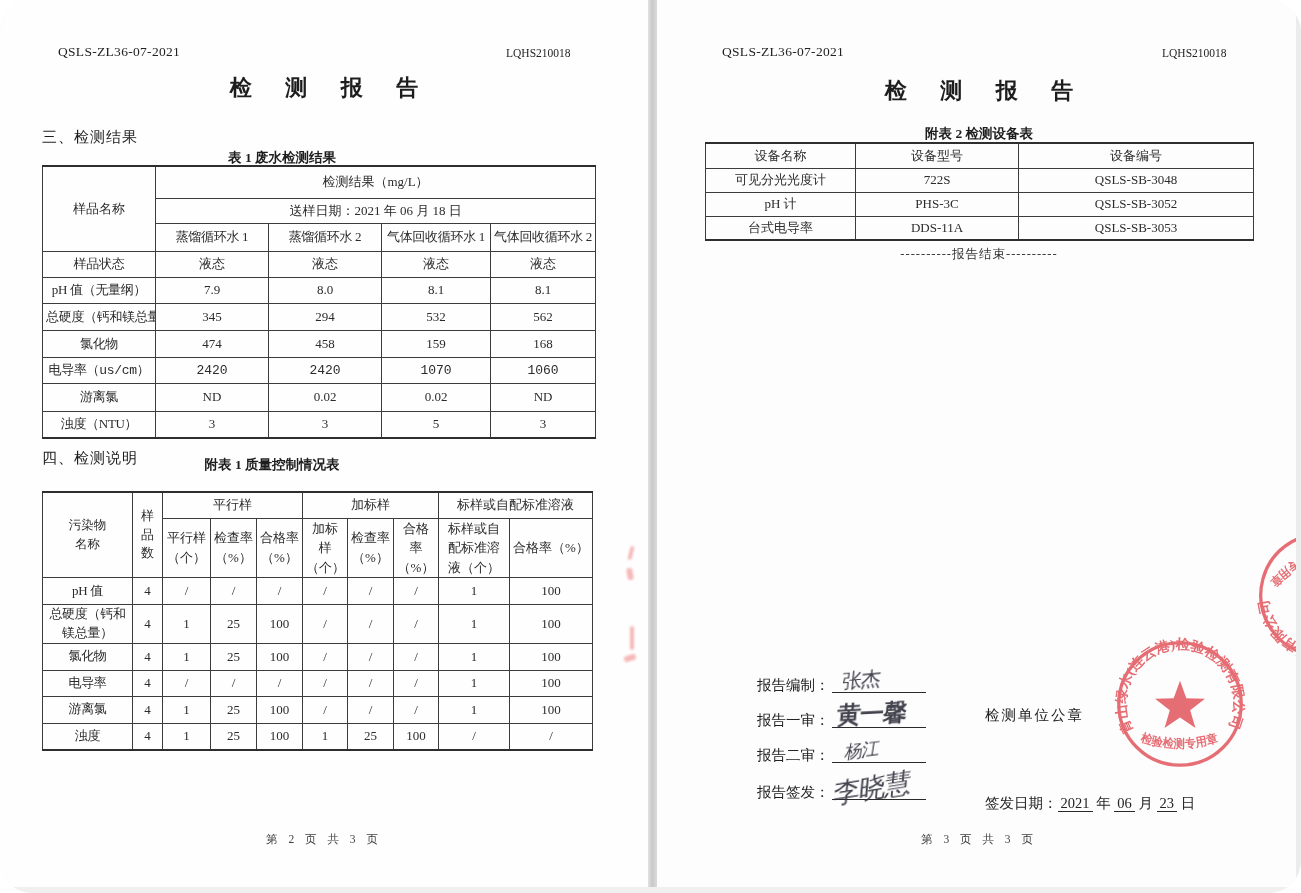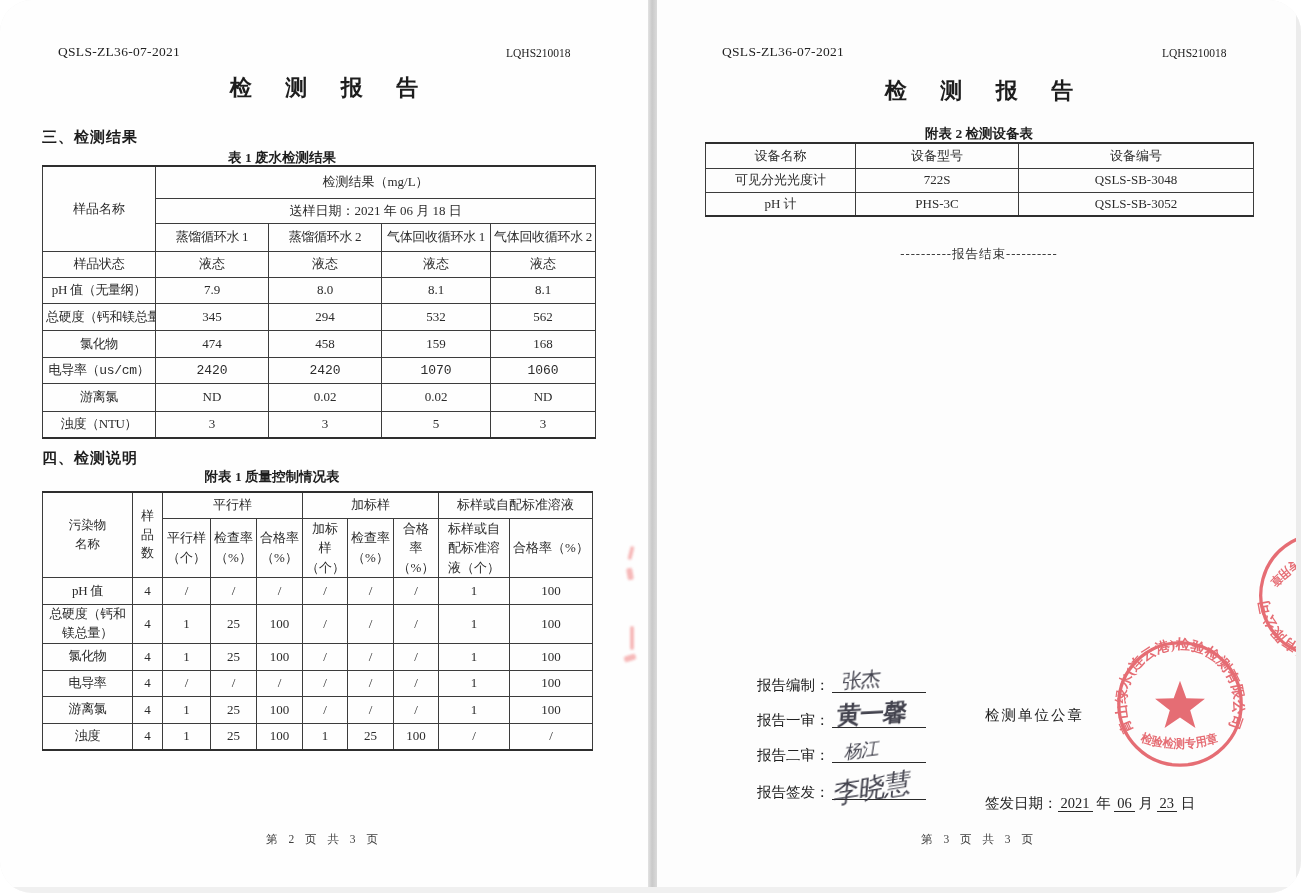--- a/index.html
+++ b/index.html
@@ -10,21 +10,21 @@
   .page-right{left:657px;width:644px;}
   .divider{position:absolute;left:648px;top:0;width:9px;height:893px;
     background:linear-gradient(90deg,#e3e3e3,#c9c9c9 45%,#dadada);}
   .edge-right{position:absolute;right:0;top:0;width:5px;height:893px;background:#ececec;}
   .edge-bottom{position:absolute;left:0;bottom:0;width:1301px;height:6px;background:#f0f0f0;}
 
   .doc-code{position:absolute;font-size:13.5px;letter-spacing:.3px;color:#222;}
   .report-no{position:absolute;font-size:11.5px;color:#222;}
   .page-title{position:absolute;left:0;width:100%;text-align:center;font-size:22px;
     font-weight:bold;letter-spacing:14px;color:#1d1d1d;text-indent:14px;}
-  .sec-heading{position:absolute;font-size:15px;font-weight:bold;color:#1d1d1d;letter-spacing:1px;}
+  .sec-heading{position:absolute;font-size:15px;font-weight:normal;color:#1d1d1d;letter-spacing:1px;}
   .tbl-caption{position:absolute;text-align:center;font-size:13.5px;font-weight:bold;color:#1d1d1d;}
 
   table.doc{position:absolute;border-collapse:collapse;table-layout:fixed;background:transparent;}
   table.doc th,table.doc td{border:1px solid #3c3c3c;padding:0 3px;text-align:center;
     font-weight:normal;font-size:13px;color:#2b2b2b;overflow:hidden;}
   table.doc{border-top:2.5px solid #2e2e2e;border-bottom:2.5px solid #2e2e2e;}
   table.doc tr:first-child th{border-top:none;}
   table.doc tr:last-child td,table.doc tr:last-child th{border-bottom:none;}
   .lbl{font-size:11.5px;letter-spacing:-.3px;white-space:nowrap;}
   .smallhead{font-size:12px;white-space:nowrap;letter-spacing:-.3px;}
@@ -130,21 +130,21 @@
         <th class="lbl">浊度（NTU）</th>
         <td>3</td>
         <td>3</td>
         <td>5</td>
         <td>3</td>
       </tr>
     </tbody>
       </table>
 
     <div class="sec-heading" style="left:42px;top:449px;">四、检测说明</div>
-    <div class="tbl-caption" style="left:42px;top:468px;width:460px;">附表 1 质量控制情况表</div>
+    <div class="tbl-caption" style="left:42px;top:456px;width:460px;">附表 1 质量控制情况表</div>
 
     <table class="doc" style="left:42px;top:491px;width:550px;">
       <colgroup>
           <col style="width:90px">
           <col style="width:30px">
           <col style="width:48px">
           <col style="width:46px">
           <col style="width:46px">
           <col style="width:45px">
           <col style="width:46px">
@@ -273,20 +273,25 @@
       </tr>
       <tr style="height:24px;">
         <td>可见分光光度计</td>
         <td>722S</td>
         <td>QSLS-SB-3048</td>
       </tr>
       <tr style="height:24px;">
         <td>pH 计</td>
         <td>PHS-3C</td>
         <td>QSLS-SB-3052</td>
+      </tr>
+      <tr style="height:24px;">
+        <td>台式电导率</td>
+        <td>DDS-11A</td>
+        <td>QSLS-SB-3053</td>
       </tr>
     </tbody>
       </table>
 
     <div class="end-note" style="left:48px;top:246px;width:548px;">----------报告结束----------</div>
 
     <div class="sig-row" style="left:100px;top:676px;">
       <span>报告编制：</span><span class="sig-line"></span>
     </div>
     <div class="sig-name" style="left:185px;top:667px;">张杰</div>

